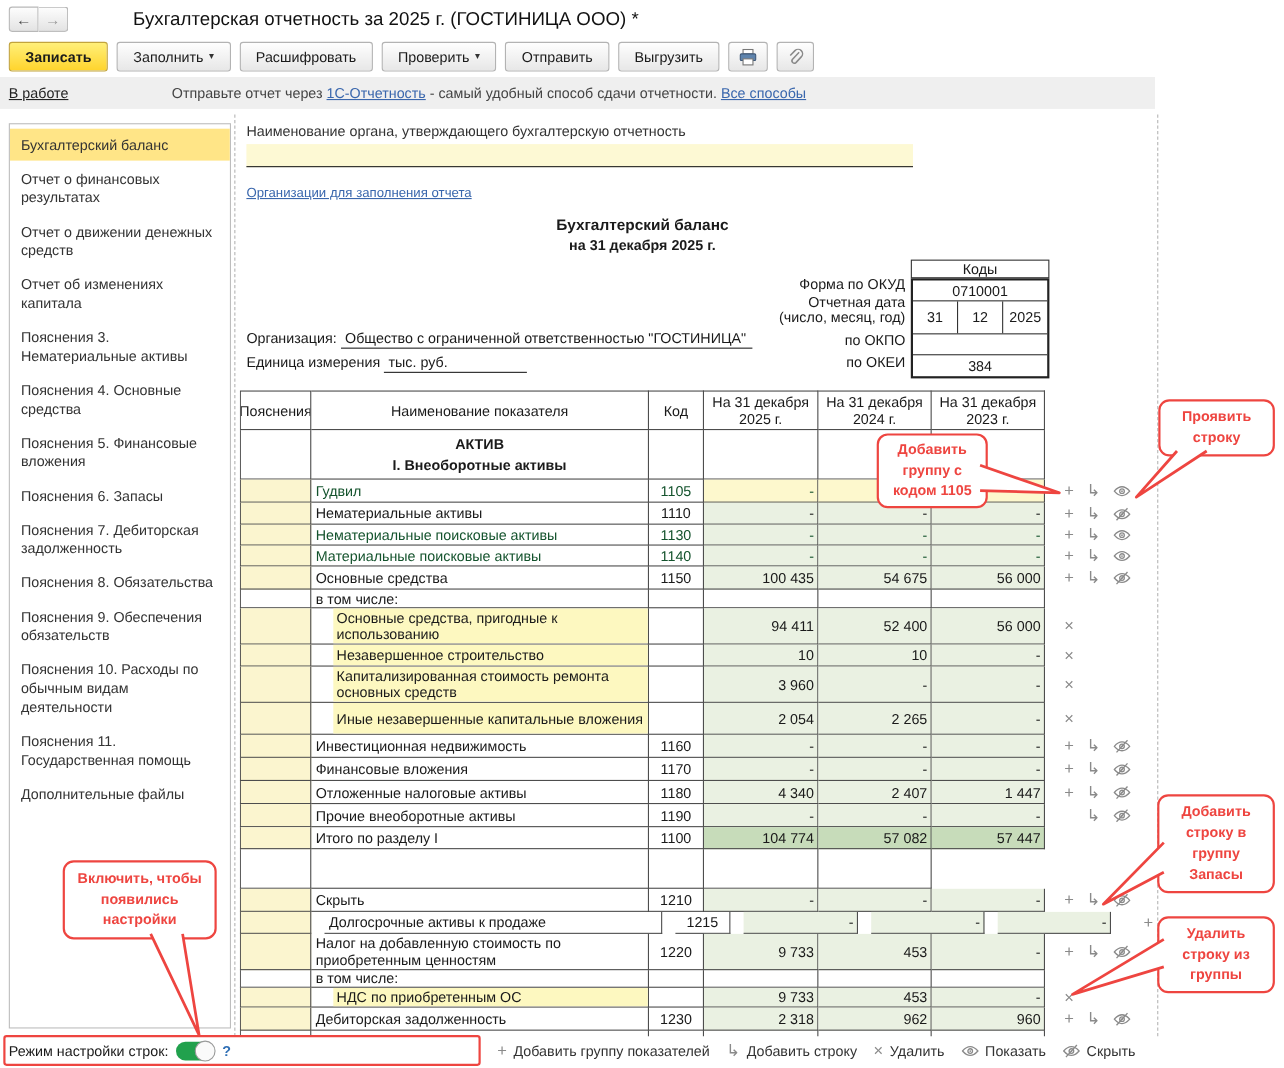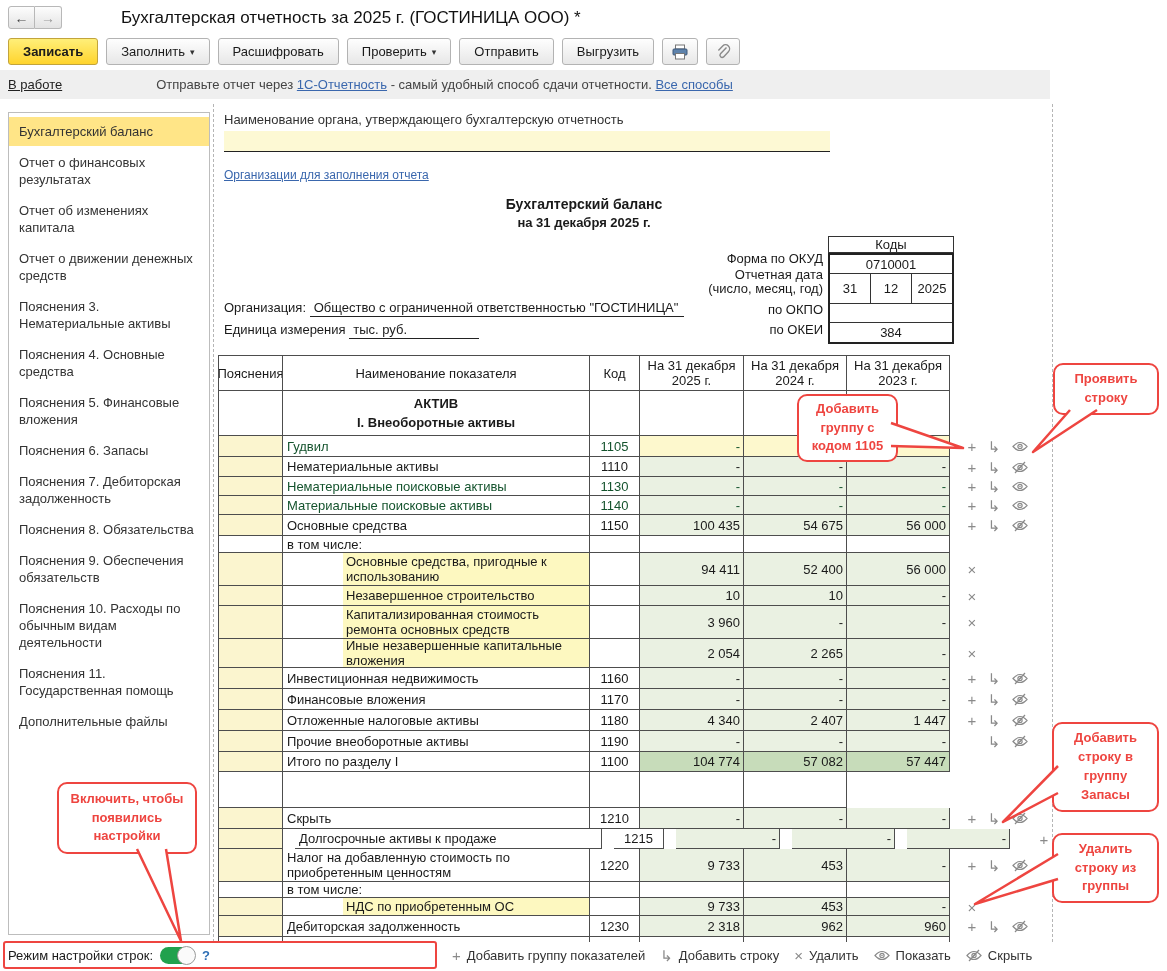--- a/index.html
+++ b/index.html
@@ -69,21 +69,21 @@
   .trow.head .tc{border-top:1px solid #4d4d4d;justify-content:center;text-align:center;line-height:15px;}
   .tc.cname{padding-left:4px;}
   .tc.ccode{justify-content:center;padding:0;}
   .tc.cval{justify-content:flex-end;text-align:right;}
   .tc.py{background:var(--pale-yellow);}
   .tc.vg{background:var(--cell-green);}
   .tc.vt{background:var(--cell-green-dark);}
   .tc.vy{background:var(--hid-yellow);}
   .muted{color:#14532d;}
   .seccell{flex-direction:column;justify-content:space-evenly;font-weight:bold;text-align:center;padding:2px 0;}
-  .subname{display:flex;align-items:stretch;padding:0;gap:40px;}
+  .subname{display:flex;align-items:stretch;padding:0;}
   .subname .gap{width:20px;flex:none;}
   .subname .yfill{flex:1;background:var(--sub-yellow);display:flex;align-items:center;padding:1px 3px;line-height:15px;}
   .icons{display:grid;grid-template-columns:18px 26px 26px;align-items:center;padding-left:13px;border:none;}
   .ic{color:#8a8a8a;font-size:15px;text-align:center;cursor:pointer;line-height:1;}
   .ic svg{display:block;margin:0 auto;}
   .indented{padding-left:24px;}
 
   
   .modebox{position:absolute;left:8px;top:947px;display:flex;align-items:center;gap:7px;font-size:13px;}
   .toggle{width:35px;height:17px;border-radius:9px;background:var(--toggle-green);position:relative;cursor:pointer;}
@@ -161,22 +161,22 @@
       <span>Отправьте отчет через</span>
       <a class="lnk">1С-Отчетность</a>
       <span>- самый удобный способ сдачи отчетности.</span>
       <a class="lnk">Все способы</a>
     </span>
   </div>
 
   <div class="sidebar" id="sidebar">
       <div class="sbitem active">Бухгалтерский баланс</div>
       <div class="sbitem">Отчет о финансовых результатах</div>
+      <div class="sbitem">Отчет о движении денежных средств</div>
       <div class="sbitem">Отчет об изменениях капитала</div>
-      <div class="sbitem">Отчет о движении денежных средств</div>
       <div class="sbitem">Пояснения 3. Нематериальные активы</div>
       <div class="sbitem">Пояснения 4. Основные средства</div>
       <div class="sbitem">Пояснения 5. Финансовые вложения</div>
       <div class="sbitem">Пояснения 6. Запасы</div>
       <div class="sbitem">Пояснения 7. Дебиторская задолженность</div>
       <div class="sbitem">Пояснения 8. Обязательства</div>
       <div class="sbitem">Пояснения 9. Обеспечения обязательств</div>
       <div class="sbitem">Пояснения 10. Расходы по обычным видам деятельности</div>
       <div class="sbitem">Пояснения 11. Государственная помощь</div>
       <div class="sbitem">Дополнительные файлы</div>

